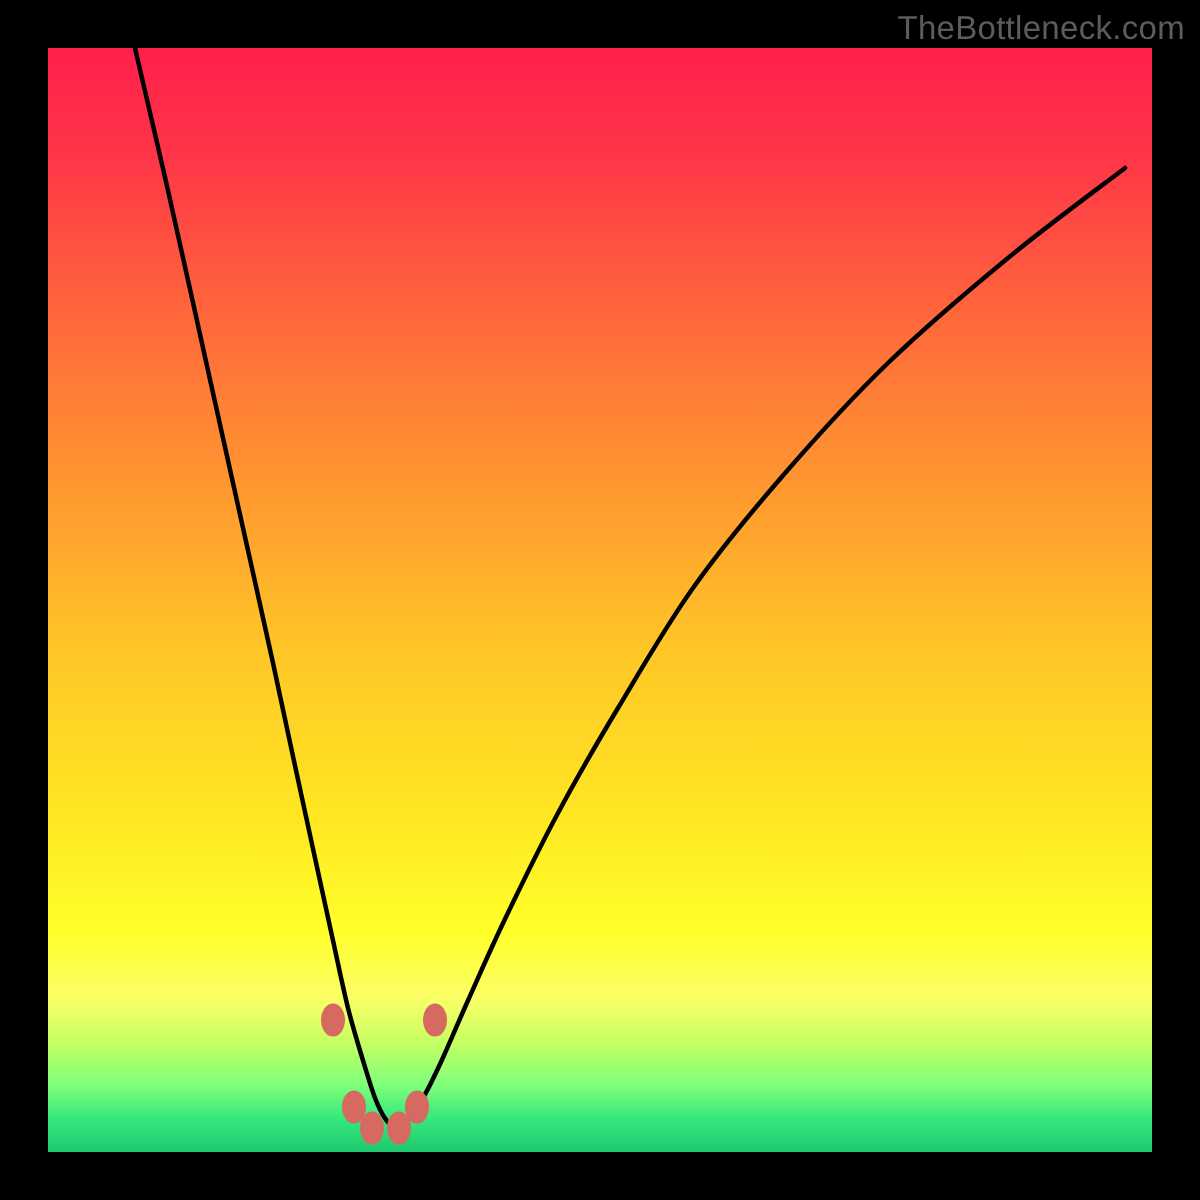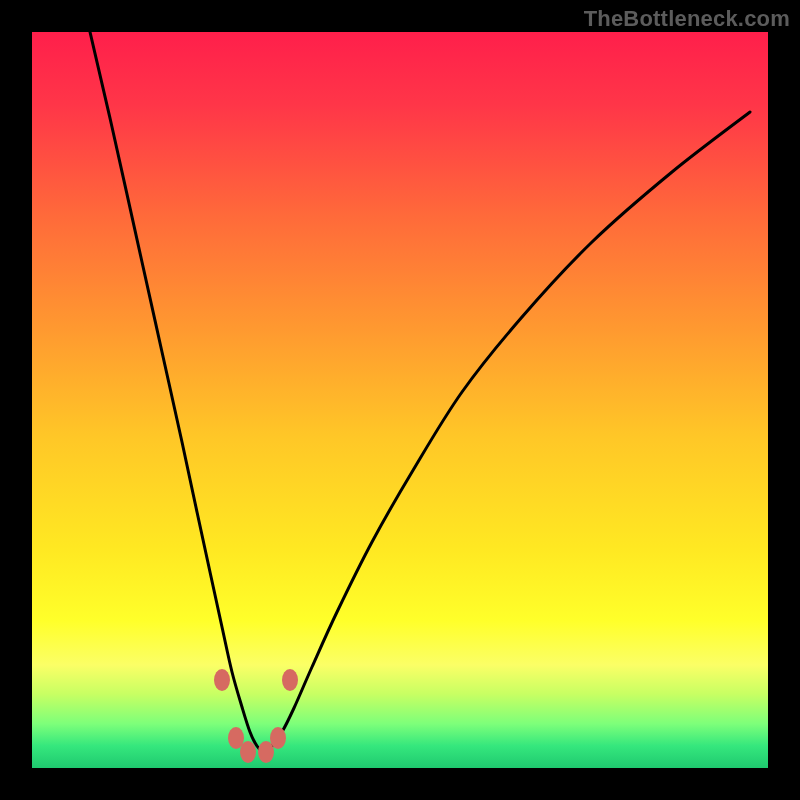--- a/index.html
+++ b/index.html
@@ -22,21 +22,21 @@
   .gradient {
     position: absolute;
     left: 0; top: 0; width: 100%; height: 100%;
   }
   .watermark {
     position: absolute;
     top: 6px;
     right: 10px;
     color: #5c5c5c;
     font-size: 22px;
-    font-weight: 700;
+    font-weight: 400;
     letter-spacing: 0.2px;
   }
   svg.curve {
     position: absolute;
     left: 0; top: 0;
   }
 </style>
 </head>
 <body>
 

